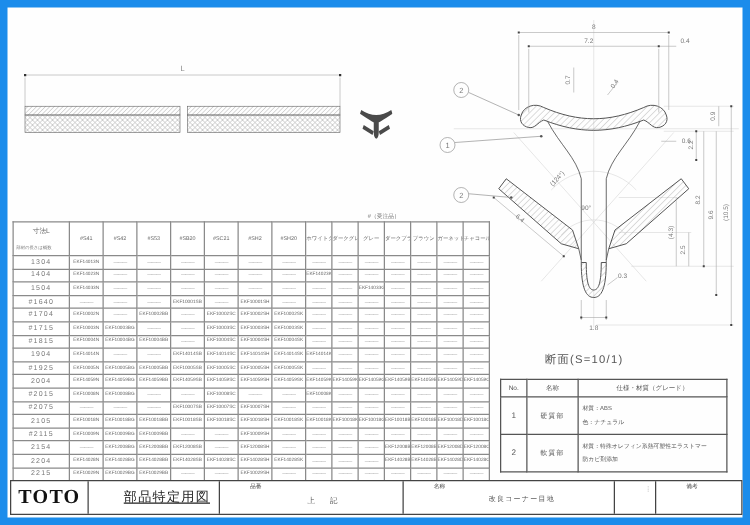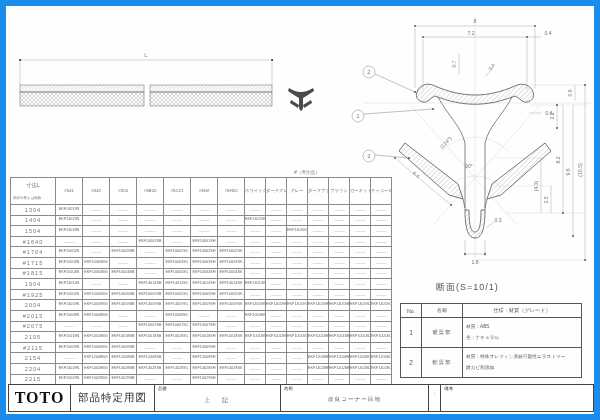--- a/index.html
+++ b/index.html
@@ -31,28 +31,28 @@
   #spec-table thead th{height:13px;font-size:5.2px;text-align:center;}
   .s-no{width:20px;} .s-name{width:40px;} .s-spec{width:118px;}
   #spec-table tbody td{height:29px;}
   #spec-table td.no{font-size:6.5px;text-align:center;}
   #spec-table td.name{font-size:5.4px;text-align:center;letter-spacing:1px;}
   #spec-table td.spec{font-size:4.7px;text-align:left;}
   #spec-table td.spec div{margin:2px 0 2px 3px;line-height:1.9;}
 
   
   .title-block{left:2px;top:378px;width:584px;height:26px;border:1.2px solid #444;
-    display:flex;background:#fff;}
+    display:flex;background:#fff;gap:21px;}
   .tb-cell{border-right:1px solid #444;position:relative;height:100%;box-sizing:border-box;}
   .tb-cell:last-child{border-right:none;}
   .tb-logo{width:62px;display:flex;align-items:center;justify-content:center;
     font-family:"Liberation Serif",serif;font-weight:bold;font-size:16px;
     letter-spacing:1px;color:#111;}
   .tb-doc{width:84px;display:flex;align-items:center;justify-content:center;
-    font-size:10.5px;letter-spacing:1px;color:#222;}
+    font-size:10.5px;letter-spacing:1px;color:#222;text-decoration:underline;}
   .tb-part{width:126px;} .tb-name{width:148px;} .tb-div{width:12px;} .tb-rem{flex:1;}
   .tb-lbl{position:absolute;top:1px;left:3px;font-size:4.6px;color:#444;}
   .tb-val{position:absolute;left:0;right:0;top:11px;text-align:center;font-size:6px;
     letter-spacing:3px;color:#555;}
   .tb-name .tb-val{font-size:5.6px;letter-spacing:1px;}
   .tb-div-marks{position:absolute;left:0;right:0;top:4px;text-align:center;
     font-size:5px;color:#888;line-height:1.2;}
 
   .caption{left:430px;top:275px;width:150px;text-align:left;font-size:9px;
     color:#555;letter-spacing:1px;}

